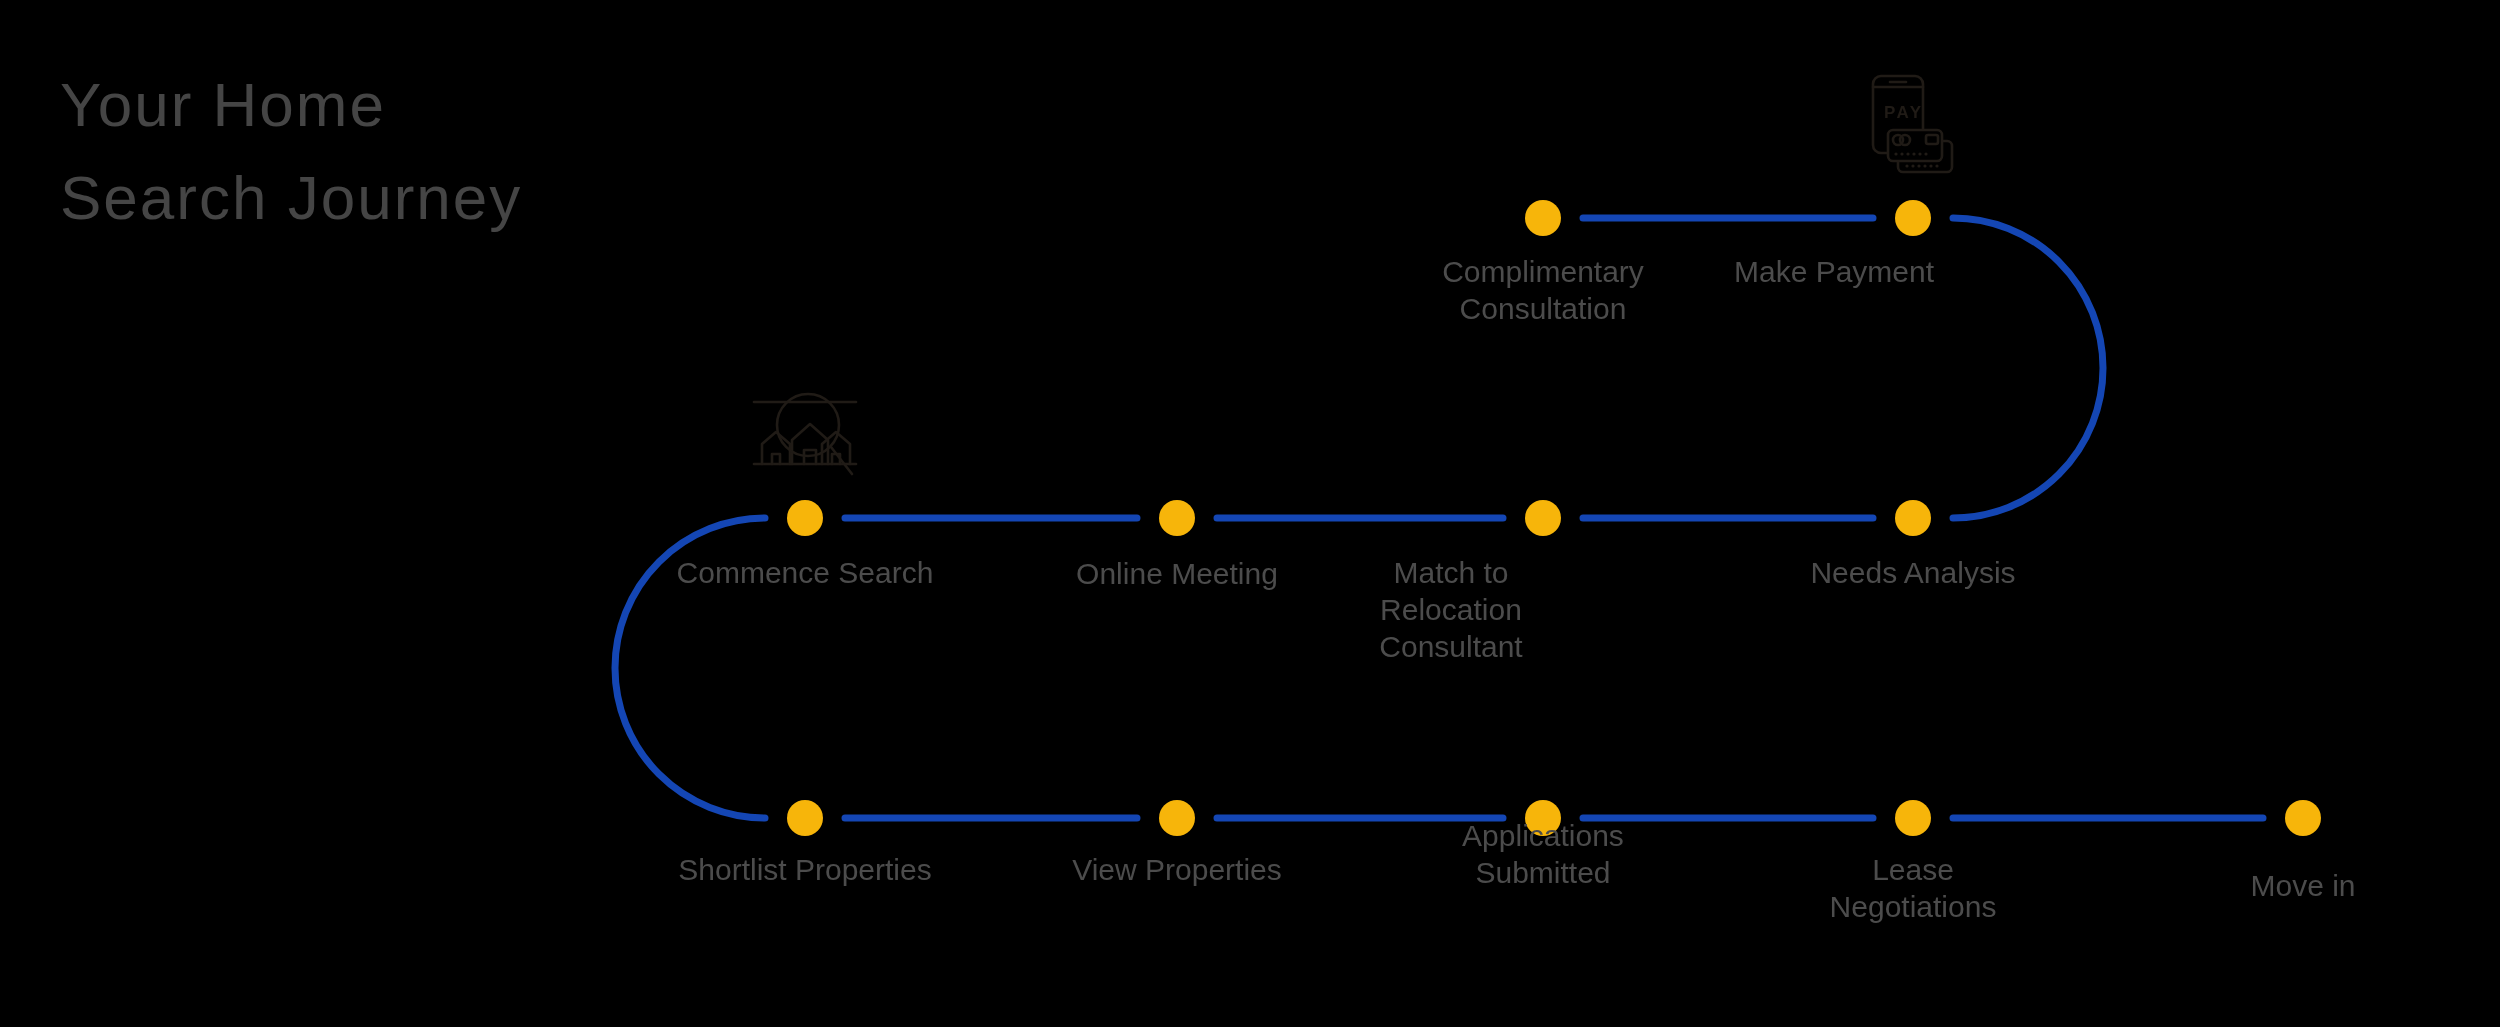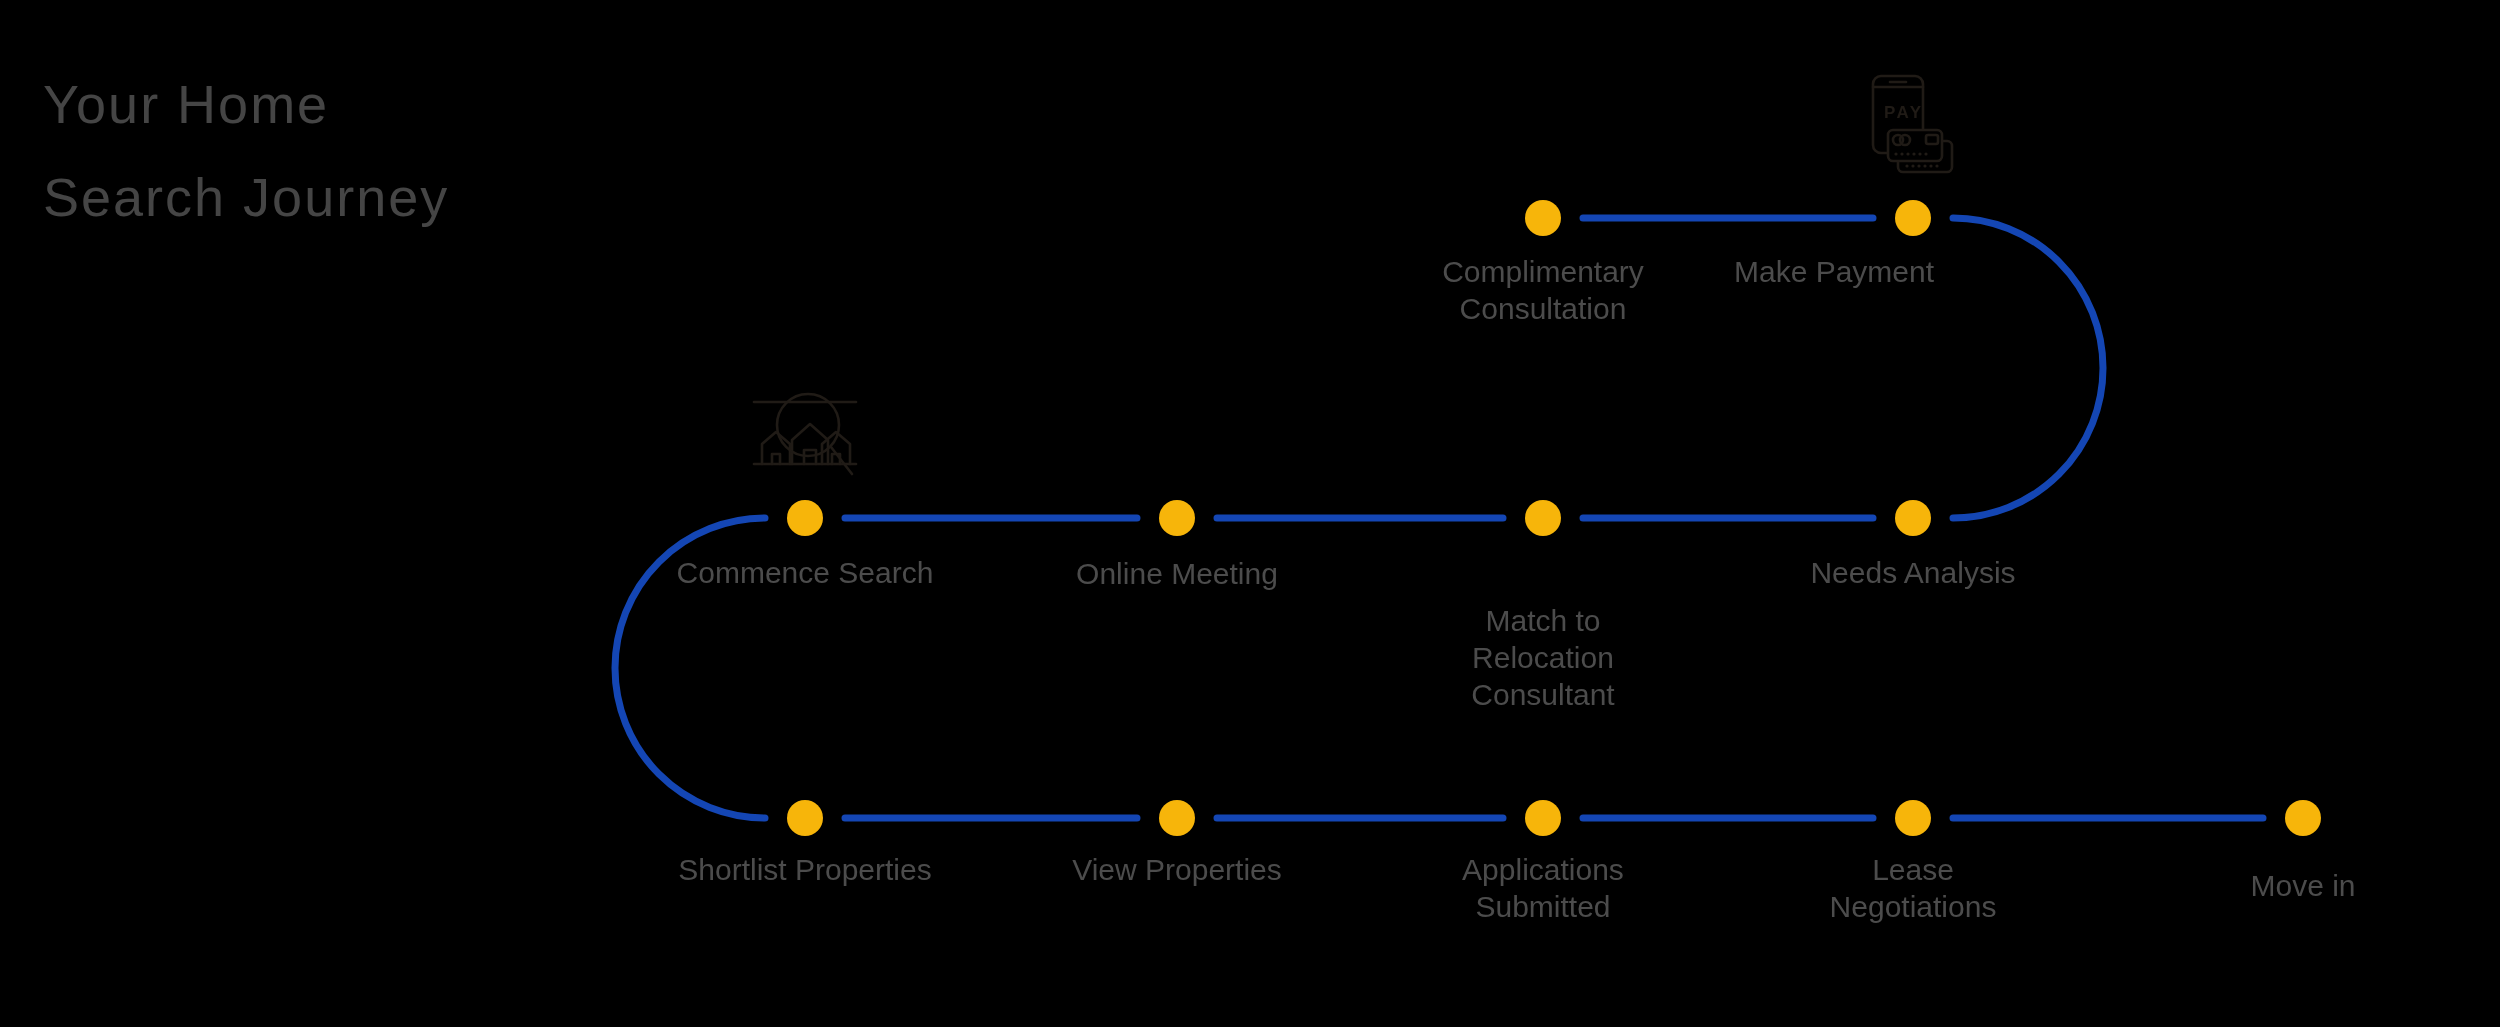--- a/index.html
+++ b/index.html
@@ -53,24 +53,24 @@
   }
   .icon-text{
     fill:var(--icon-stroke);
     font-family:"Liberation Sans",sans-serif;
     font-size:17px;
     font-weight:bold;
     letter-spacing:2.5px;
   }
   .page-title{
     position:absolute;
-    left:43px;
+    left:60px;
     top:58px;
     color:var(--title-text);
-    font-size:54px;
+    font-size:62px;
     line-height:93px;
     font-weight:300;
     letter-spacing:2px;
     white-space:nowrap;
   }
   .page-title span{display:block;}
   .milestone-label{
     position:absolute;
     transform:translateX(-50%);
     width:340px;
@@ -156,20 +156,20 @@
         <circle cx="1543" cy="818" r="18" class="dot"></circle>
         <circle cx="1913" cy="818" r="18" class="dot"></circle>
         <circle cx="2303" cy="818" r="18" class="dot"></circle>
       </g>
   </svg>
 
 <div class="milestone-label" style="left: 1543px; top: 253px;">Complimentary<br>Consultation</div>
     <div class="milestone-label" style="left: 1834px; top: 253px;">Make Payment</div>
     <div class="milestone-label" style="left: 805px; top: 554px; text-align: center;">Commence Search</div>
     <div class="milestone-label" style="left: 1177px; top: 555px;">Online Meeting</div>
-    <div class="milestone-label" style="left: 1543px; top: 554px; margin-top: 48px;">Match to<br>Relocation<br>Consultant</div>
+    <div class="milestone-label" style="left: 1451px; top: 554px;">Match to<br>Relocation<br>Consultant</div>
     <div class="milestone-label" style="left: 1913px; top: 554px;">Needs Analysis</div>
     <div class="milestone-label" style="left: 805px; top: 851px;">Shortlist Properties</div>
     <div class="milestone-label" style="left: 1177px; top: 851px;">View Properties</div>
-    <div class="milestone-label" style="left: 1543px; top: 851px;">Applications<br>Submitted</div>
+    <div class="milestone-label" style="left: 1543px; top: 817px;">Applications<br>Submitted</div>
     <div class="milestone-label" style="left: 1913px; top: 851px;">Lease<br>Negotiations</div>
     <div class="milestone-label" style="left: 2303px; top: 851px; margin-top: 16px;">Move in</div>
   </div>
 
 </body></html>

